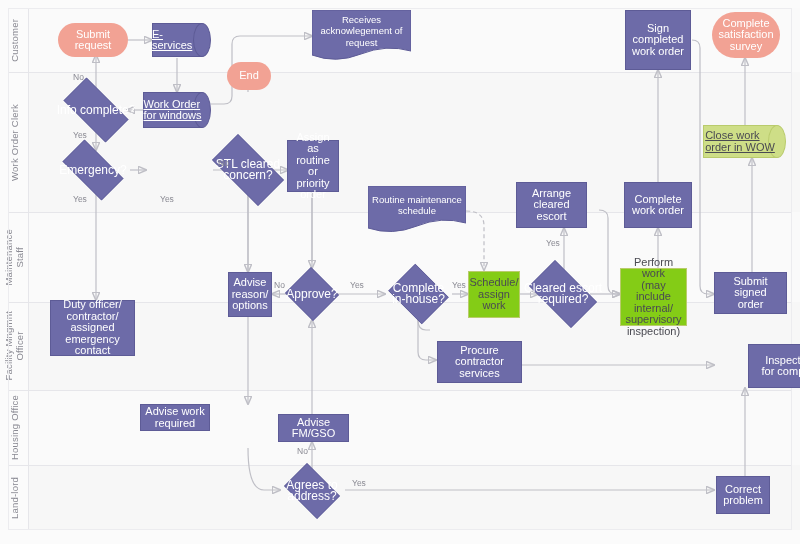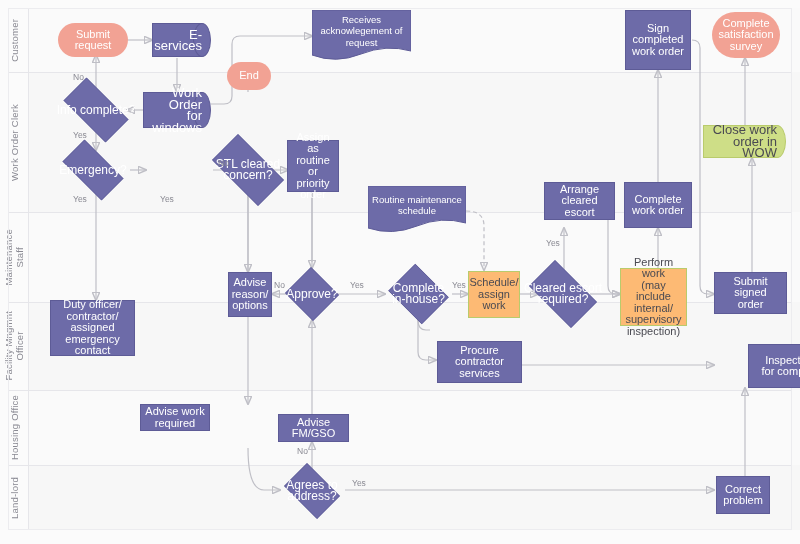--- a/index.html
+++ b/index.html
@@ -29,28 +29,28 @@
   
   .node{position:absolute;box-sizing:border-box;display:flex;align-items:center;justify-content:center;
     text-align:center;color:#ffffff;font-size:11px;line-height:11.5px;z-index:5;white-space:pre-line;padding:2px;}
   .proc{background:#6d6ba8;border:1px solid #5d5b96;}
   .term{background:#f2a294;border-radius:999px;color:#ffffff;}
   .dec-wrap{position:absolute;z-index:5;}
   .dec-shape{position:absolute;left:0;top:0;width:100%;height:100%;
     background:#6d6ba8;transform:rotate(45deg) scale(.707);border:1px solid #5d5b96;box-sizing:border-box;}
   .dec-txt{position:absolute;left:0;top:0;width:100%;height:100%;display:flex;align-items:center;
     justify-content:center;text-align:center;color:#fff;font-size:12px;line-height:11px;white-space:pre-line;}
-  .green{background:#fdba74;border:1px solid #b9cb6c;color:#4a4a52;}
+  .green{background:#84cc16;border:1px solid #b9cb6c;color:#4a4a52;}
   .cyl{position:absolute;z-index:5;}
   .cyl .body{position:absolute;left:0;top:0;right:9px;bottom:0;background:#6d6ba8;
     border:1px solid #5d5b96;border-right:none;box-sizing:border-box;}
   .cyl .cap{position:absolute;right:0;top:0;width:18px;height:100%;
     background:#6d6ba8;border:1px solid #5d5b96;border-radius:50%/50%;box-sizing:border-box;}
   .cyl .txt{position:absolute;left:0;top:0;right:9px;bottom:0;display:flex;align-items:center;
-    justify-content:center;text-align:right;color:#fff;font-size:13px;line-height:11.5px;white-space:pre-line;}
+    justify-content:center;text-align:left;color:#fff;font-size:11px;line-height:11.5px;white-space:pre-line;text-decoration:underline;}
   .cyl.g .body{background:#cede87;border-color:#b9cb6c;}
   .cyl.g .cap{background:#cede87;border-color:#b9cb6c;}
   .cyl.g .txt{color:#4a4a52;}
   .doc{position:absolute;z-index:5;}
   .doc svg{position:absolute;left:0;top:0;}
   .doc .txt{position:absolute;left:0;top:0;width:100%;height:78%;display:flex;align-items:center;
     justify-content:center;text-align:center;color:#fff;font-size:9.5px;line-height:11.5px;white-space:pre-line;padding:0 4px;box-sizing:border-box;}
 
   
   #wires{position:absolute;left:0;top:0;width:800px;height:544px;z-index:2;}
@@ -251,21 +251,21 @@
 priority order</div>
 
   <div class="doc" style="left:368px;top:186px;width:98px;height:48px;">
     <svg width="98" height="48" viewBox="0 0 98 48">
       <path d="M0,0 H98 V37 Q73,30 49,40 Q24,50 0,42 Z" fill="#6d6ba8" stroke="#5d5b96" stroke-width="1"></path>
     </svg>
     <div class="txt" style="height:38px;">Routine maintenance
 schedule</div>
   </div>
 
-  <div class="node proc" style="left:544px;top:182px;width:71px;height:38px;">Arrange cleared
+  <div class="node proc" style="left:516px;top:182px;width:71px;height:46px;">Arrange cleared
 escort</div>
 
   <div class="node proc" style="left:624px;top:182px;width:68px;height:46px;">Complete
 work order</div>
 
   <div class="node proc" style="left:228px;top:272px;width:44px;height:45px;">Advise
 reason/
 options</div>
 
   <div class="dec-wrap" style="left:284px;top:268px;width:56px;height:52px;">

